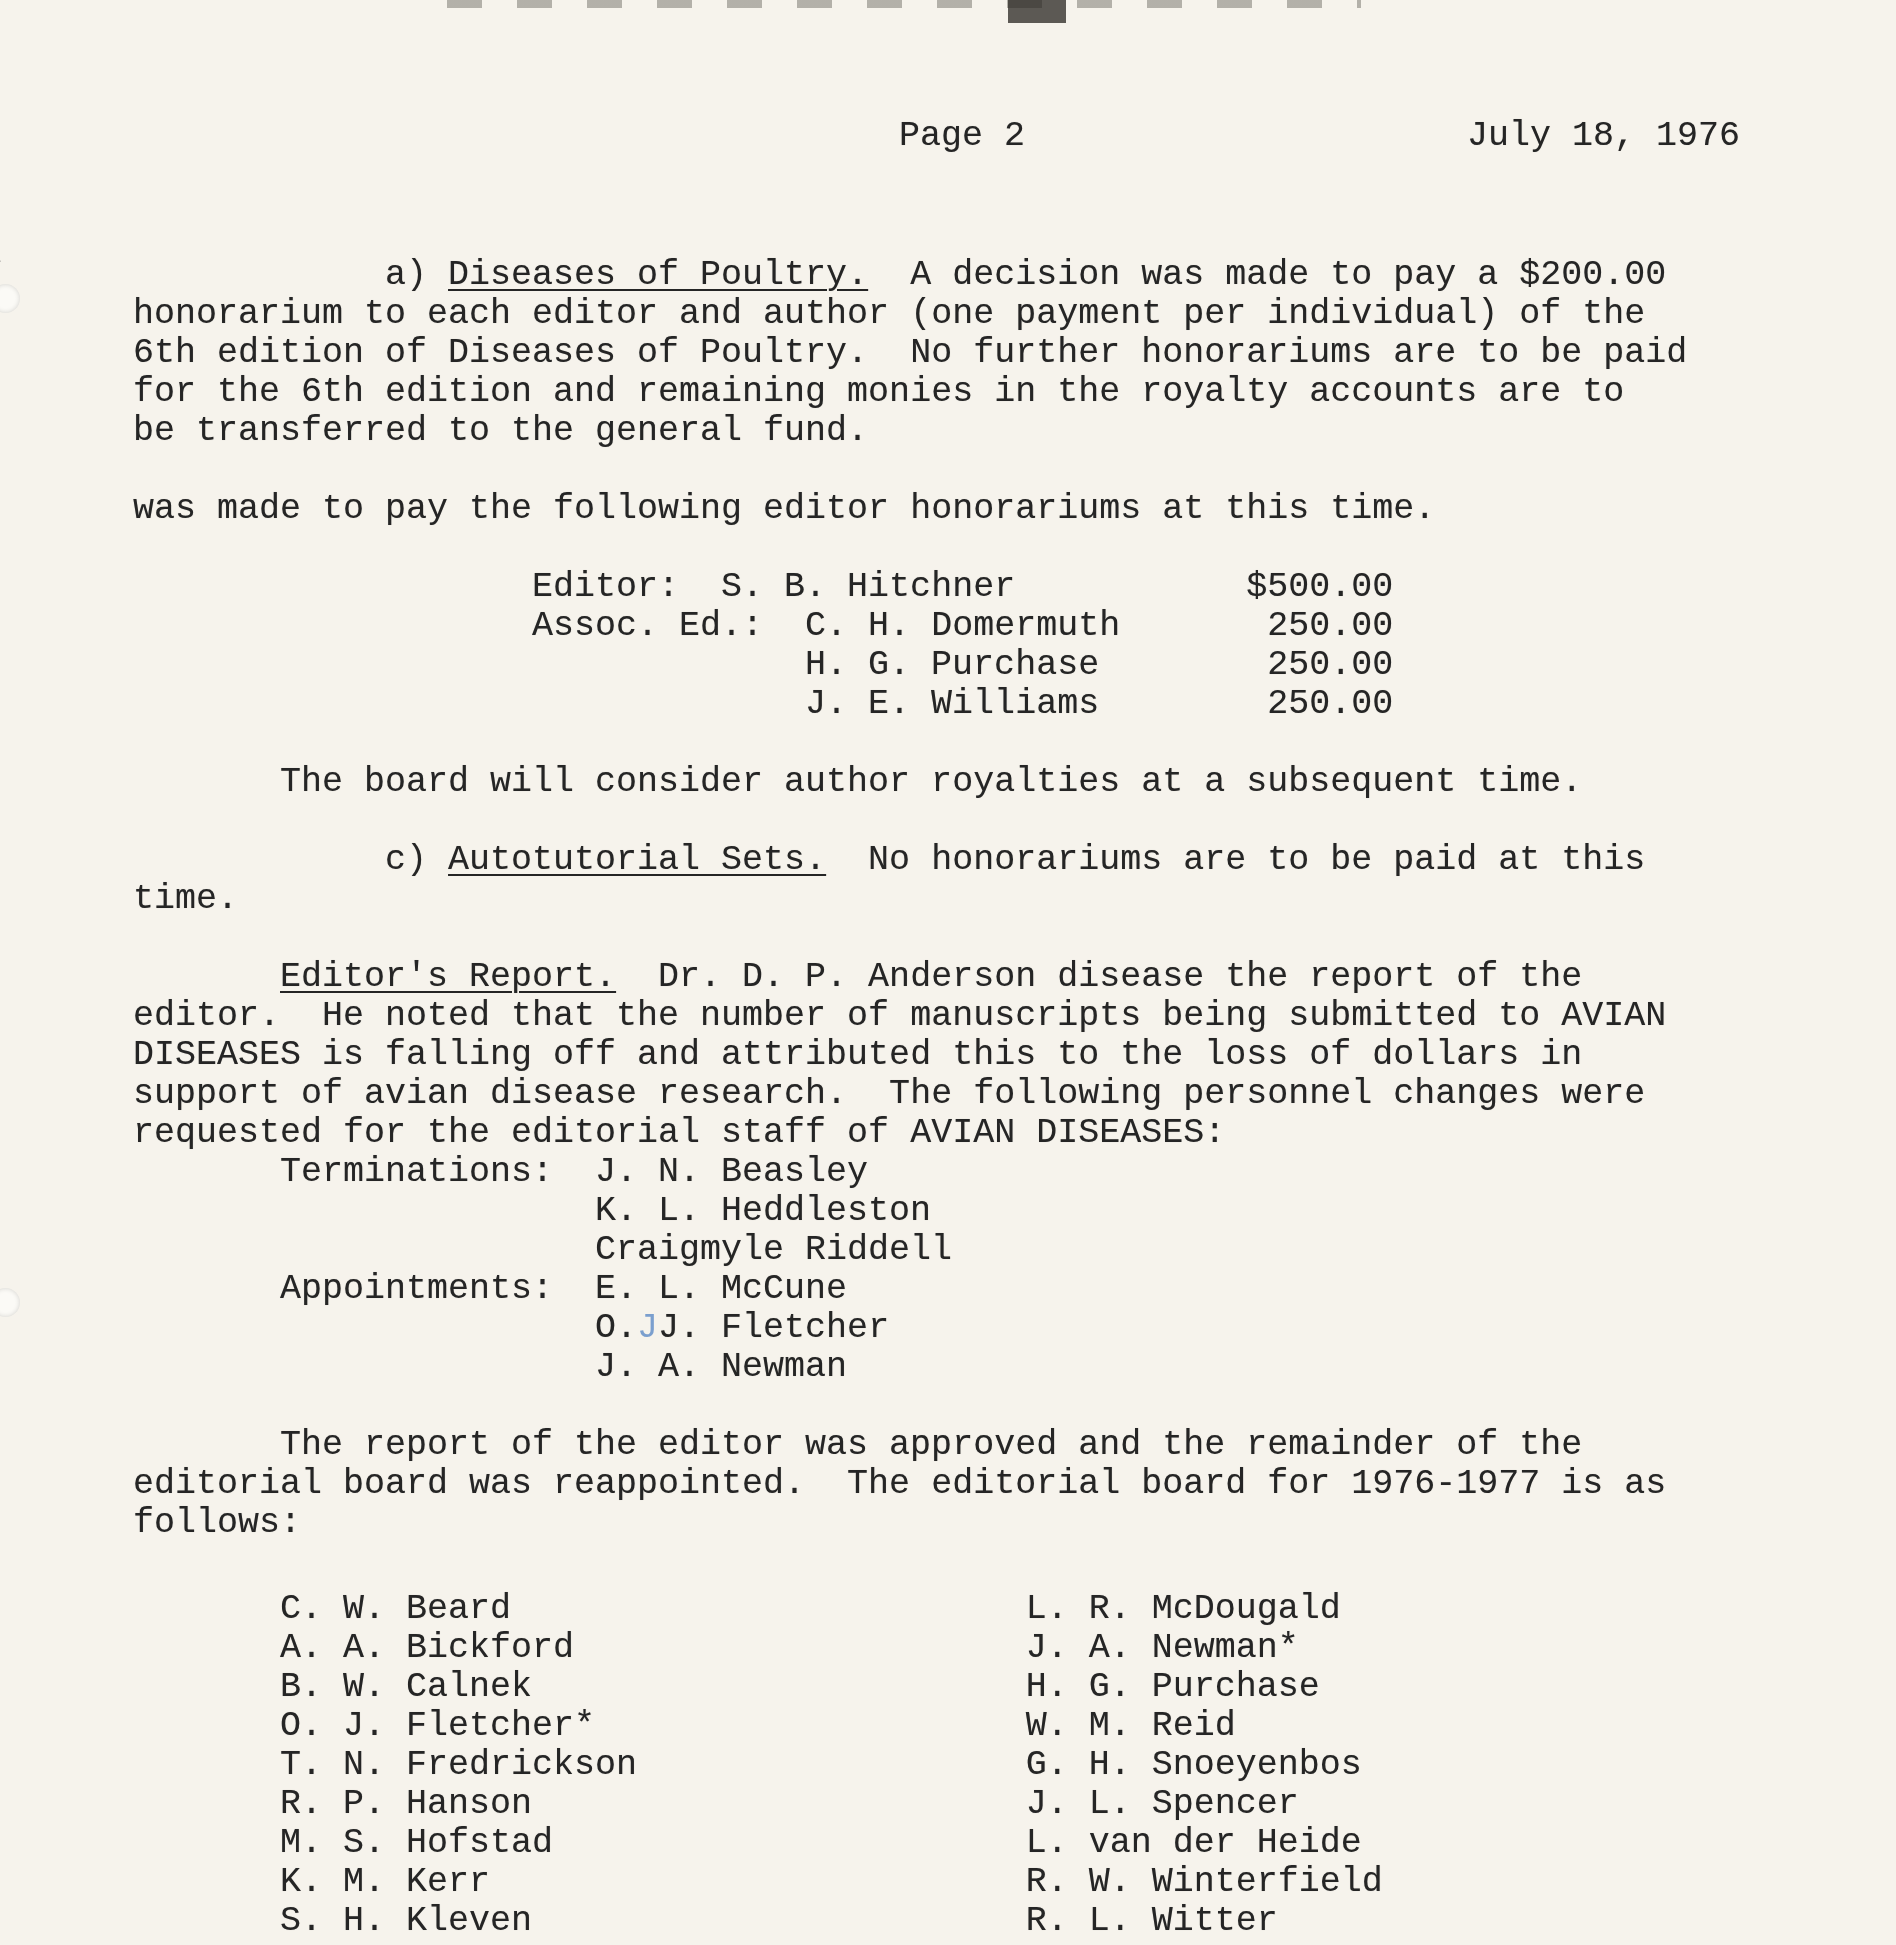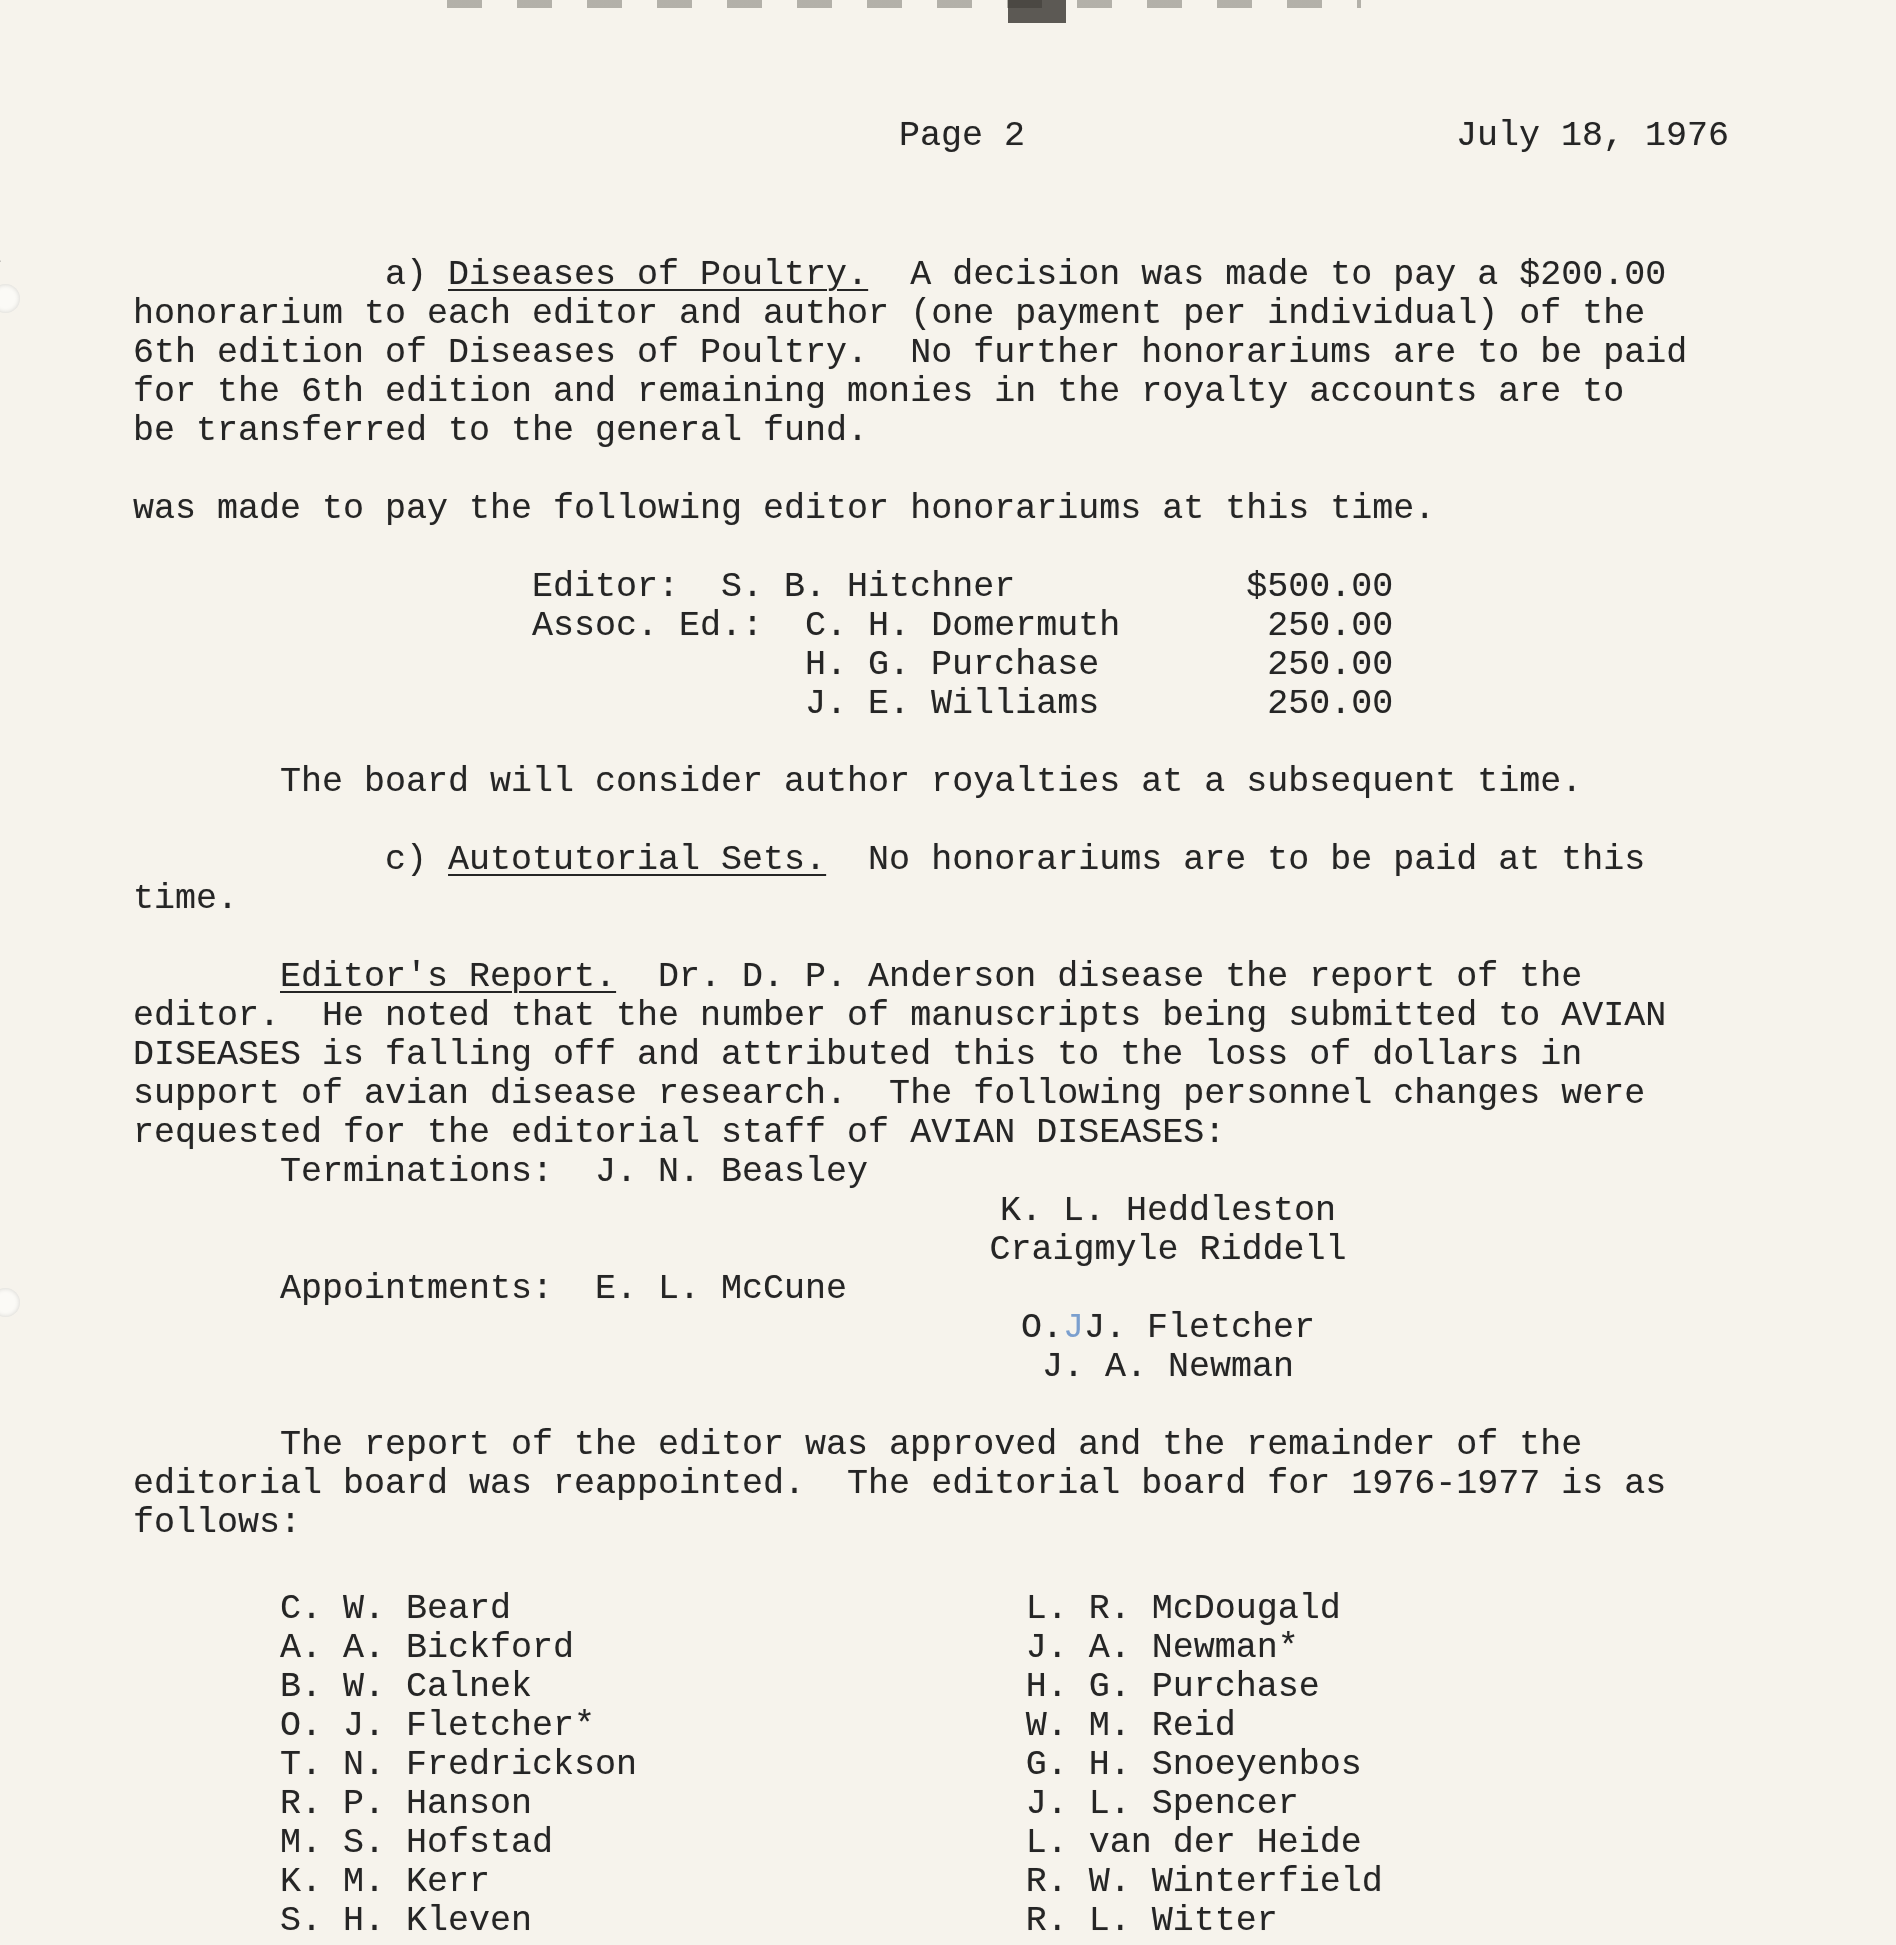--- a/index.html
+++ b/index.html
@@ -24,25 +24,25 @@
     line-height:39px;
     text-shadow:0 0 0.8px rgba(20,20,20,.28);
   }
   .line{white-space:pre;min-height:39px;}
   .para{margin-top:39px;}
   .mt-lg{margin-top:100px;}
   .mt-xl{margin-top:47px;}
   .ind-7{padding-left:7ch;}
   .ind-12{padding-left:12ch;}
   .ind-19{padding-left:19ch;gap:48px;}
-  .ind-22{padding-left:22ch;text-align:center;}
+  .ind-22{padding-left:22ch;}
   .u{text-decoration:underline;text-decoration-thickness:2.3px;text-underline-offset:4.7px;}
   .doc-header{position:relative;height:39px;}
   .page-num{position:absolute;left:766px;white-space:pre;}
-  .doc-date{position:absolute;right:12px;white-space:pre;}
+  .doc-date{position:absolute;right:1px;white-space:pre;}
   .row-flex{display:flex;width:41ch;}
   .amt{margin-left:auto;}
   .pad-13{padding-left:13ch;}
   .tcol{display:inline-block;width:15ch;}
   .bcol{display:inline-block;width:35.5ch;}
   .blue{color:var(--blue);text-shadow:none;}
   
   .hole{position:absolute;left:-8.6px;width:29px;height:29px;border-radius:50%;
         background:#fbfaf6;box-shadow:inset 0 0 5.4px rgba(0,0,0,.16);}
   .hole-1{top:284px;}

